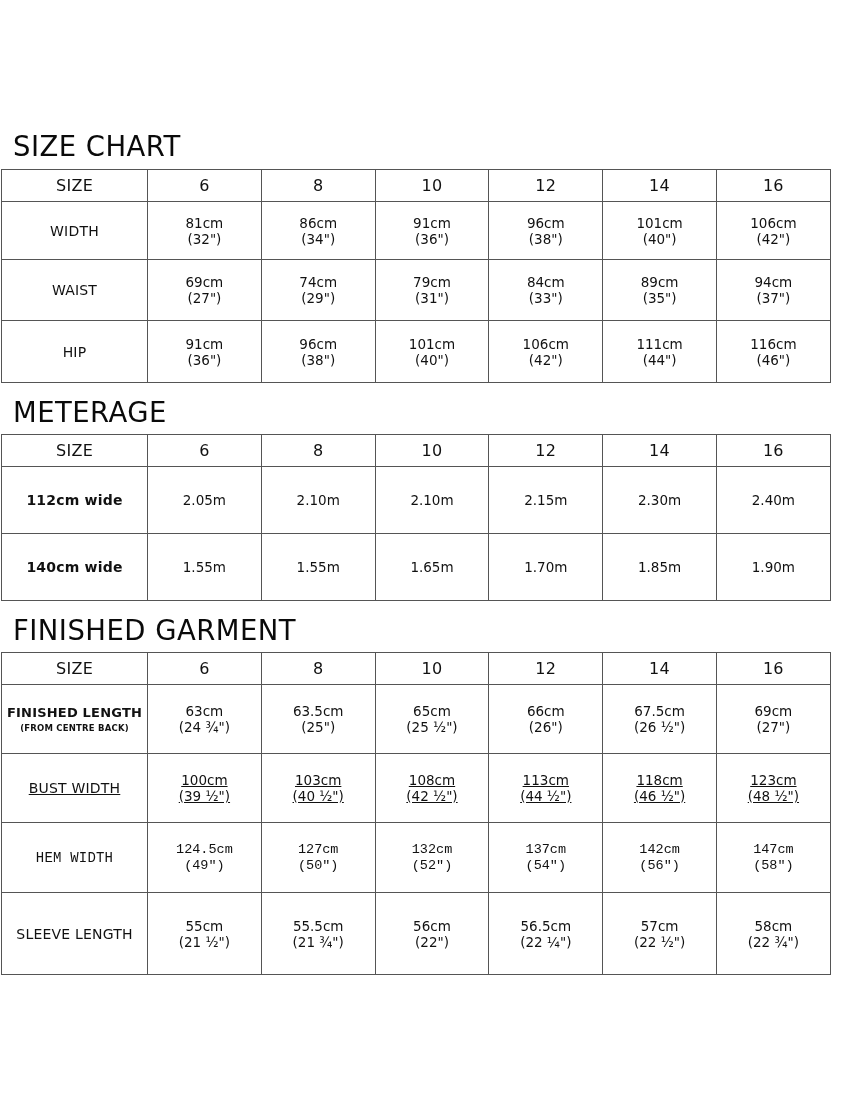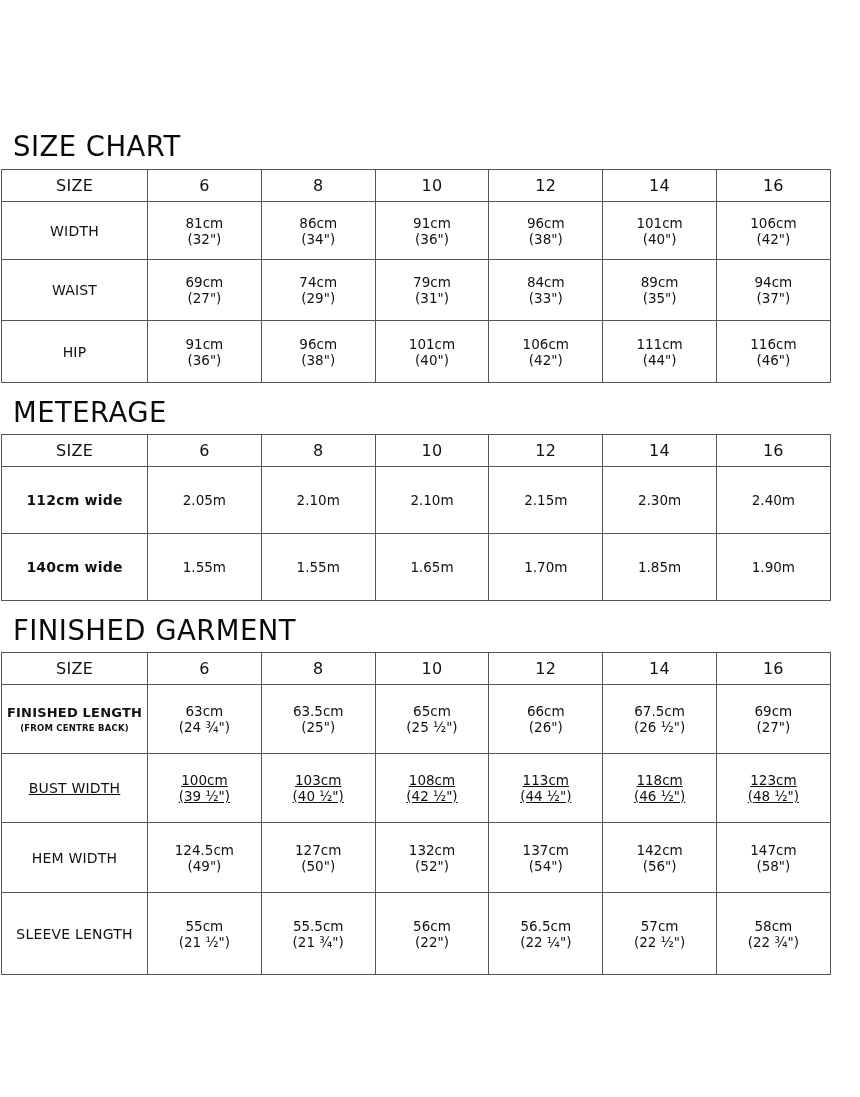--- a/index.html
+++ b/index.html
@@ -299,21 +299,21 @@
         </td>
     <td class="val">
           <span>118cm</span>
           <span>(46 ½")</span>
         </td>
     <td class="val">
           <span>123cm</span>
           <span>(48 ½")</span>
         </td>
   </tr>
-  <tr style="height:70px;">
+  <tr style="height:70px;font-family:Liberation Mono, monospace;">
     <td class="rowlabel">HEM WIDTH</td>
     <td class="val">
           <span>124.5cm</span>
           <span>(49")</span>
         </td>
     <td class="val">
           <span>127cm</span>
           <span>(50")</span>
         </td>
     <td class="val">

